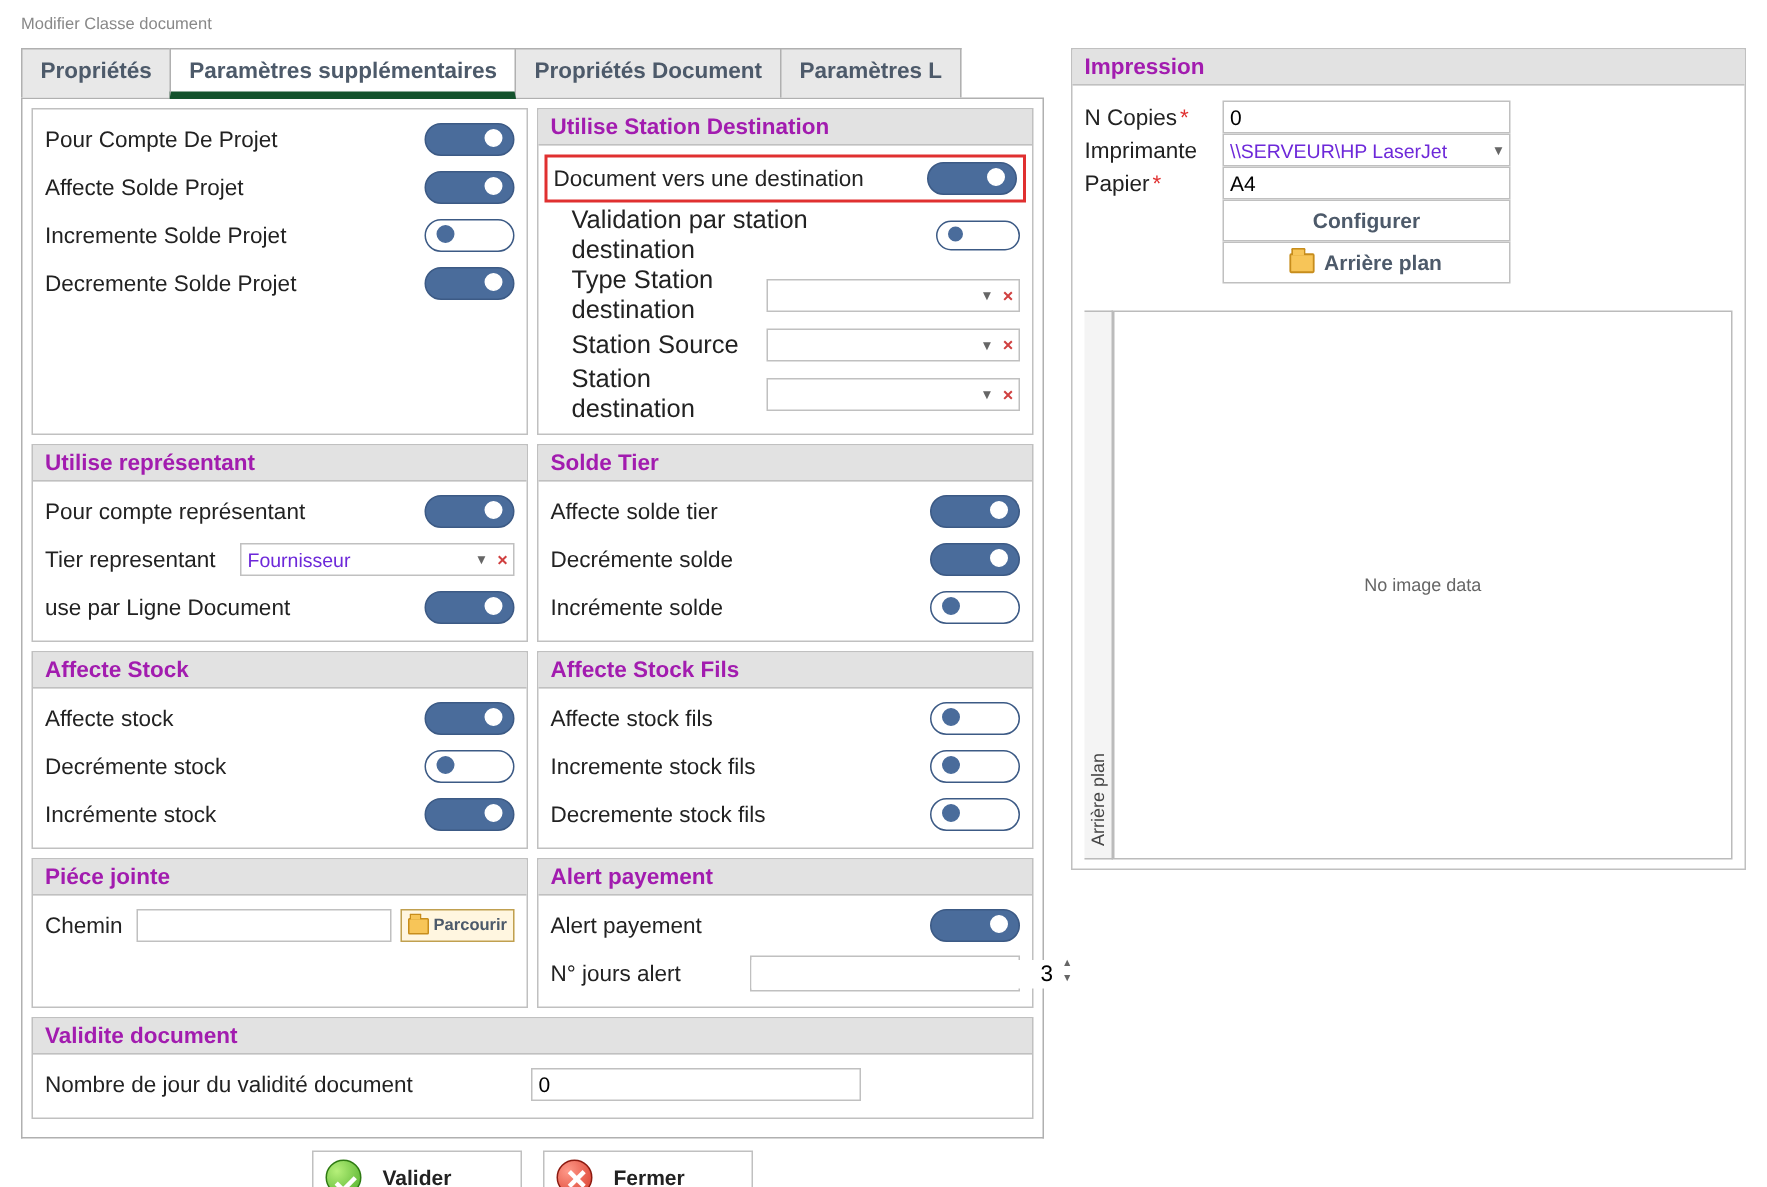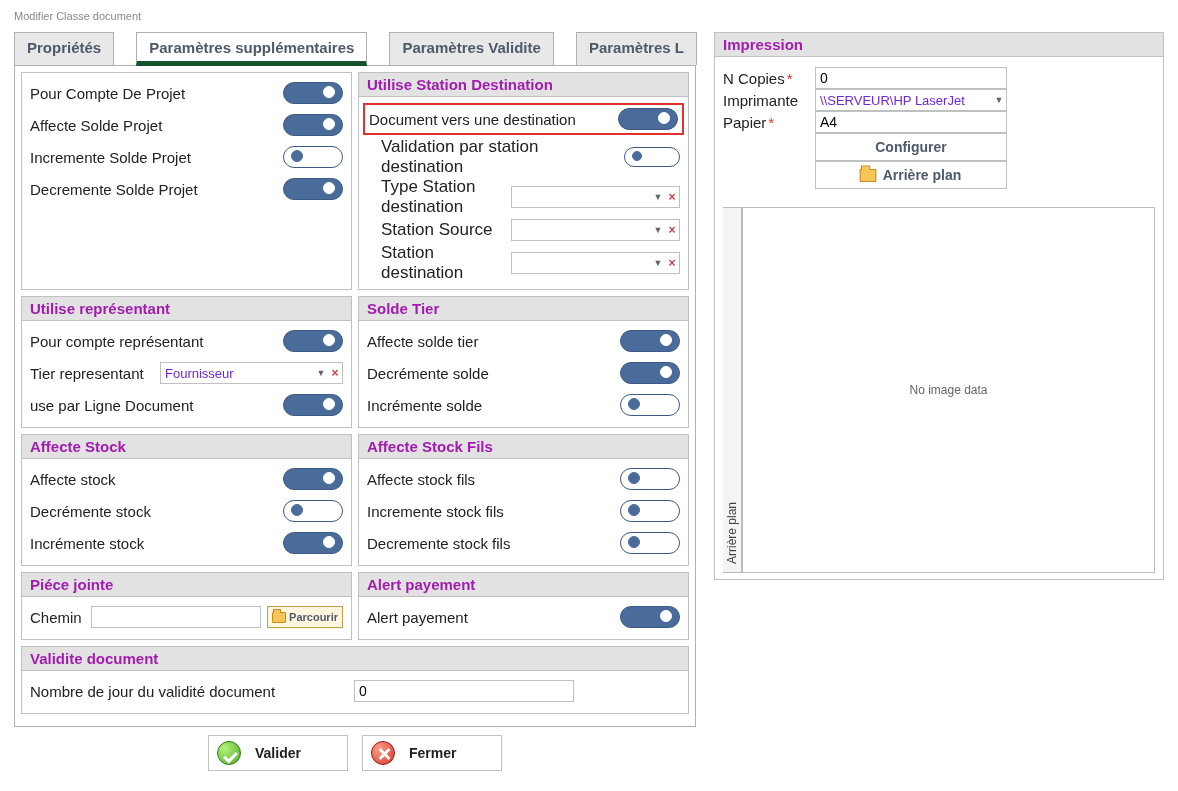--- a/index.html
+++ b/index.html
@@ -3,21 +3,21 @@
 <meta charset="utf-8">
 <style>
   * { box-sizing: border-box; font-family: "Segoe UI", Tahoma, Arial, sans-serif; }
   body { margin:0; padding:10px 14px 14px 14px; font-size:13px; color:#222; background:#fff; }
   .title { font-size:11px; color:#888; margin-bottom:10px; }
   .cols   { display:flex; gap:18px; }
   .leftcol { flex:0 0 682px; }
   .rightcol{ flex:1; }
 
   
-  .tabbar  { display:flex; border-bottom:1px solid #B0B0B0; position:relative;justify-content:space-between; }
+  .tabbar  { display:flex; border-bottom:1px solid #B0B0B0; position:relative; }
   .tab     { padding:6px 12px 5px 12px; font-size:15px; font-weight:bold; color:#4D5A6A;
              border:1px solid #B0B0B0; border-bottom:none; background:#E8E8E8; cursor:pointer;
              margin-right:-1px; }
   .tab.sel { background:#fff; position:relative; top:1px; border-bottom:5px solid #14532d;
              top:0px; z-index:2; margin-bottom:-1px; }
   .tabbody { border:1px solid #B0B0B0; border-top:none; padding:6px; }
 
   
   .gb       { border:1px solid #C0C0C0; margin-bottom:6px; }
   .gbtitle  { background:#E2E2E2; color:#a21caf; font-weight:bold; font-size:15px;
@@ -96,21 +96,21 @@
 <body>
 
 <div class="title">Modifier Classe document</div>
 
 <div class="cols">
 
   <div class="leftcol">
     <div class="tabbar">
       <div class="tab">Propriétés</div>
       <div class="tab sel">Paramètres supplémentaires</div>
-      <div class="tab">Paramètres Validite</div>
+      <div class="tab">Propriétés Document</div>
       <div class="tab">Paramètres L</div>
     </div>
 
     <div class="tabbody">
 
       <div class="grid2">
 
         <div class="gb">
           <div class="gbbody">
             <div class="row">
@@ -302,20 +302,30 @@
 
         <div class="gb">
           <div class="gbtitle">Alert payement</div>
           <div class="gbbody">
             <div class="row">
                 <div class="lbl">Alert payement</div>
               <div class="tog on">
                   <div class="knob"></div>
                 </div>
               </div>
+            <div class="row">
+              <div class="lbl">N° jours alert</div>
+              <div class="stepper">
+                <input value="3" style="">
+                <div class="spins">
+                    <span>▲</span>
+                    <span>▼</span>
+                  </div>
+              </div>
+            </div>
           </div>
         </div>
       </div>
 
       <div class="gb">
         <div class="gbtitle">Validite document</div>
         <div class="gbbody">
           <div class="row" style="gap:14px;">
             <div class="lbl" style="flex:0 0 310px">Nombre de jour du validité document</div>
             <input class="txt" style="width: 220px; flex: 0 0 auto;" value="0">

